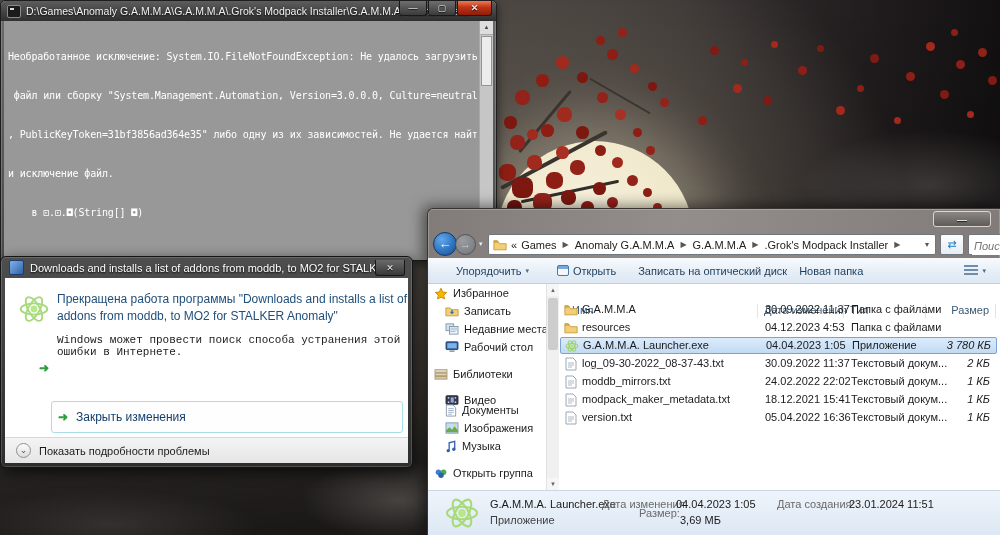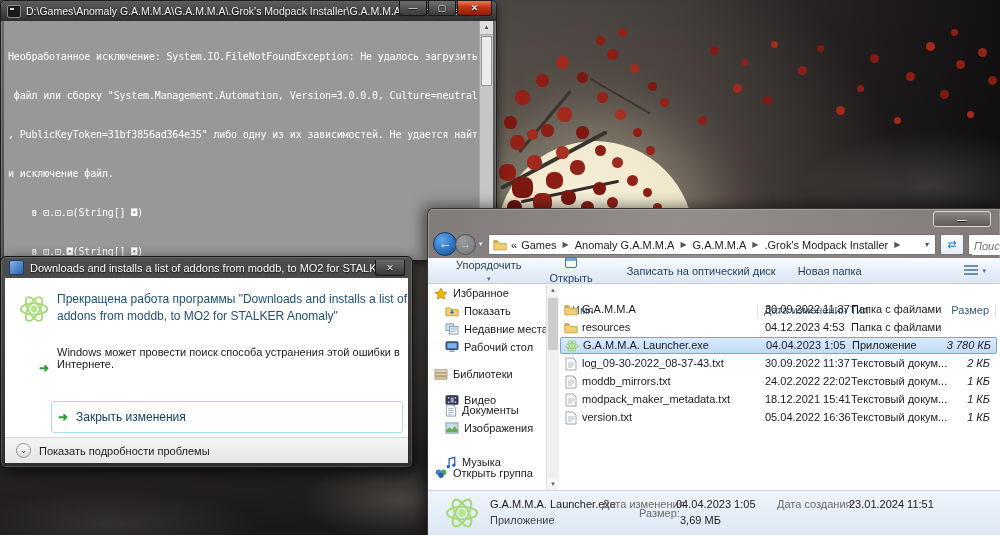--- a/index.html
+++ b/index.html
@@ -81,21 +81,21 @@
   .d-titlebar{height:21px;display:flex;align-items:center;gap:6px;padding:0 8px;}
   .d-appicon{width:13px;height:13px;border-radius:2px;flex:0 0 auto;
     background:linear-gradient(135deg,#7fb2e8,#2f62a8);border:1px solid #1d3f6e;}
   .d-title{color:#fff;font-size:11px;white-space:nowrap;overflow:hidden;text-shadow:0 1px 2px #000;flex:1;padding-right:26px;}
   .d-close{position:absolute;top:3px;right:7px;width:28px;height:15px;border-radius:0 0 3px 3px;
     background:linear-gradient(#6a6a6a,#383838);border:1px solid #161616;border-top:none;
     color:#eee;font-size:9px;display:flex;align-items:center;justify-content:center;text-shadow:0 1px 1px #000;}
   .d-client{position:absolute;left:4px;right:4px;top:21px;bottom:4px;background:#ffffff;overflow:hidden;}
   .d-atom{position:absolute;left:13px;top:15px;width:32px;height:32px;}
   .d-main{position:absolute;left:52px;top:13px;width:352px;font-size:12px;line-height:17px;color:#1f4e79;}
-  .d-desc{position:absolute;left:52px;top:68px;width:352px;font-size:11px;color:#1b1b1b;}
+  .d-desc{position:absolute;left:52px;top:56px;width:352px;font-size:11px;color:#1b1b1b;font-family:Liberation Mono, monospace;}
   .d-link1{position:absolute;left:52px;top:81px;width:310px;font-size:12px;line-height:17px;color:#15406b;}
   .d-arrow{position:absolute;left:-18px;top:1px;color:#2e9e3e;font-size:12px;font-weight:bold;}
   .d-link2{position:absolute;left:46px;top:123px;width:352px;height:32px;box-sizing:border-box;
     border:1px solid #a9dde9;border-radius:3px;background:#fefefe;
     display:flex;align-items:center;padding-left:24px;font-size:12px;color:#15406b;}
   .d-link2 .d-arrow{left:6px;top:auto;position:absolute;}
   .d-footer{position:absolute;left:0;right:0;bottom:0;height:26px;box-sizing:border-box;
     background:linear-gradient(#f4f4f4,#e5e5e5);border-top:1px solid #d7d7d7;
     display:flex;align-items:center;gap:8px;padding-left:11px;font-size:11px;color:#1b1b1b;}
   .d-chev{width:15px;height:15px;border-radius:50%;border:1px solid #8f8f8f;box-sizing:border-box;
@@ -126,21 +126,21 @@
   .e-refresh{position:absolute;left:512px;top:3px;width:24px;height:21px;box-sizing:border-box;
     background:linear-gradient(#fdfdfd,#e7edf3);border:1px solid #70777d;border-radius:2px;
     color:#1f7ec2;font-size:11px;display:flex;align-items:center;justify-content:center;}
   .e-search{position:absolute;left:540px;top:3px;width:40px;height:21px;box-sizing:border-box;
     background:#fff;border:1px solid #70777d;border-radius:2px 0 0 2px;border-right:none;}
   .e-search input{width:34px;height:17px;margin:1px 0 0 3px;border:none;outline:none;
     font-family:"Liberation Sans",sans-serif;font-style:italic;font-size:11px;color:#9a9a9a;}
   .e-toolbar{position:absolute;left:0;top:49px;width:100%;height:26px;box-sizing:border-box;
     background:linear-gradient(#f7fbfe,#e6eef7 55%,#dde8f3);border-bottom:1px solid #c4cfdb;
     display:flex;align-items:center;font-size:11px;color:#1e3c5c;}
-  .tb-item{display:flex;align-items:center;gap:4px;white-space:nowrap;flex-direction:column;}
+  .tb-item{display:flex;align-items:center;gap:4px;white-space:nowrap;}
   .tb-caret{font-size:7px;color:#4a6profile variable;}
   .tb-caret{font-size:7px;color:#4a6a8a;}
   .tb-openicon{width:12px;height:11px;border:1px solid #4a78a8;border-radius:2px;box-sizing:border-box;
     background:linear-gradient(#7aa7d9 0 3px,#f4f8fc 3px);}
   .e-views{margin-left:auto;display:flex;align-items:center;gap:4px;padding-right:14px;}
   .view-glyph{width:14px;height:11px;background:
       repeating-linear-gradient(to bottom,#6f8cab 0 2px,transparent 2px 4px);}
   .e-content{position:absolute;left:0;top:75px;right:0;bottom:45px;background:#fff;overflow:hidden;}
   
   .sb-item{position:absolute;display:flex;align-items:flex-start;gap:5px;height:17px;font-size:11px;color:#1b1b1b;white-space:nowrap;overflow:hidden;width:112px;}
@@ -203,21 +203,20 @@
       <span class="cbtn">—</span>
       <span class="cbtn">▢</span>
       <span class="cbtn close">✕</span>
     </div>
     <div class="c-body">
       <div class="c-text">
         <div>Необработанное исключение: System.IO.FileNotFoundException: Не удалось загрузить</div>
         <div> файл или сборку "System.Management.Automation, Version=3.0.0.0, Culture=neutral</div>
         <div>, PublicKeyToken=31bf3856ad364e35" либо одну из их зависимостей. Не удается найт</div>
         <div>и исключение файл.</div>
-        <div>    в ⊡.⊡.⊡(String[] ◘)</div>
         <div>    в ⊡.⊡.◘(String[] ◘)</div>
       </div>
       <div class="c-scroll">
         <div class="c-up">▲</div>
         <div class="c-thumb"></div>
         <div class="c-down">▼</div>
       </div>
     </div>
   </div>
 
@@ -252,24 +251,24 @@
 
     <div class="e-toolbar">
       <span class="tb-item" style="margin-left:28px">
         <span>Упорядочить</span>
         <span class="tb-caret">▾</span>
       </span>
       <span class="tb-item" style="margin-left:28px">
         <span class="tb-openicon"></span>
         <span>Открыть</span>
       </span>
-      <span class="tb-item" style="margin-left:34px">
+      <span class="tb-item" style="margin-left:22px">
         <span>Записать на оптический диск</span>
       </span>
-      <span class="tb-item" style="margin-left:22px">
+      <span class="tb-item" style="margin-left:12px">
         <span>Новая папка</span>
       </span>
       <span class="e-views">
         <span class="view-glyph"></span>
         <span class="tb-caret">▾</span>
       </span>
     </div>
 
     <div class="e-content">
 
@@ -279,21 +278,21 @@
               <path d="M8 1.5 l2 4.1 4.5.6 -3.3 3.1.8 4.4L8 11.6 4 13.7l.8-4.4L1.5 6.2 6 5.6z" fill="#f7b padding500"></path>
               <path d="M8 1.5 l2 4.1 4.5.6 -3.3 3.1.8 4.4L8 11.6 4 13.7l.8-4.4L1.5 6.2 6 5.6z" fill="#f7b500" stroke="#cf9400" stroke-width=".8"></path>
             </svg>
           <span>Избранное</span>
         </div>
         <div class="sb-item sb-child" style="top:21px">
           <svg width="14" height="12" viewBox="0 0 16 13">
               <path d="M1 3 h5 l1.5 2 H15 v7 H1z" fill="#f2cf74" stroke="#c49b3c"></path>
               <path d="M8 5 v4 M6.3 7.5 L8 9.3 9.7 7.5" stroke="#2f6fb4" stroke-width="1.4" fill="none"></path>
             </svg>
-          <span>Показать</span>
+          <span>Записать</span>
         </div>
         <div class="sb-item sb-child" style="top:39px">
           <svg width="14" height="12" viewBox="0 0 16 14">
               <rect x="1" y="1" width="9" height="8" fill="#cfe0ef" stroke="#7d93a8"></rect>
               <rect x="5" y="4" width="10" height="9" fill="#eef4fa" stroke="#7d93a8"></rect>
               <path d="M6 6h8M6 8h8M6 10h6" stroke="#9db4c8" stroke-width="1"></path>
             </svg>
           <span>Недавние места</span>
         </div>
         <div class="sb-item sb-child" style="top:57px">
@@ -331,21 +330,21 @@
           <span>Документы</span>
         </div>
         <div class="sb-item sb-child" style="top:138px">
           <svg width="14" height="12" viewBox="0 0 16 14">
               <rect x="1" y="1" width="14" height="12" fill="#bfe0f4" stroke="#7d93a8"></rect>
               <path d="M1 10 l4-4 3 3 3-4 4 5 v2 H1z" fill="#6ba84f"></path>
               <circle cx="11.5" cy="4" r="1.4" fill="#f7d459"></circle>
             </svg>
           <span>Изображения</span>
         </div>
-        <div class="sb-item sb-child" style="top:172px">
+        <div class="sb-item sb-child" style="top:156px">
           <svg width="12" height="13" viewBox="0 0 12 14">
               <path d="M4 11.5 V3 l6-1.5 V10" stroke="#2f62b0" stroke-width="1.4" fill="none"></path>
               <circle cx="3" cy="11.5" r="1.8" fill="#2f62b0"></circle>
               <circle cx="9" cy="10" r="1.8" fill="#2f62b0"></circle>
             </svg>
           <span>Музыка</span>
         </div>
         <div class="sb-item sb-root" style="top:183px">
           <svg width="14" height="12" viewBox="0 0 16 14">
               <circle cx="5" cy="6" r="3.2" fill="#3f7fd2"></circle>

